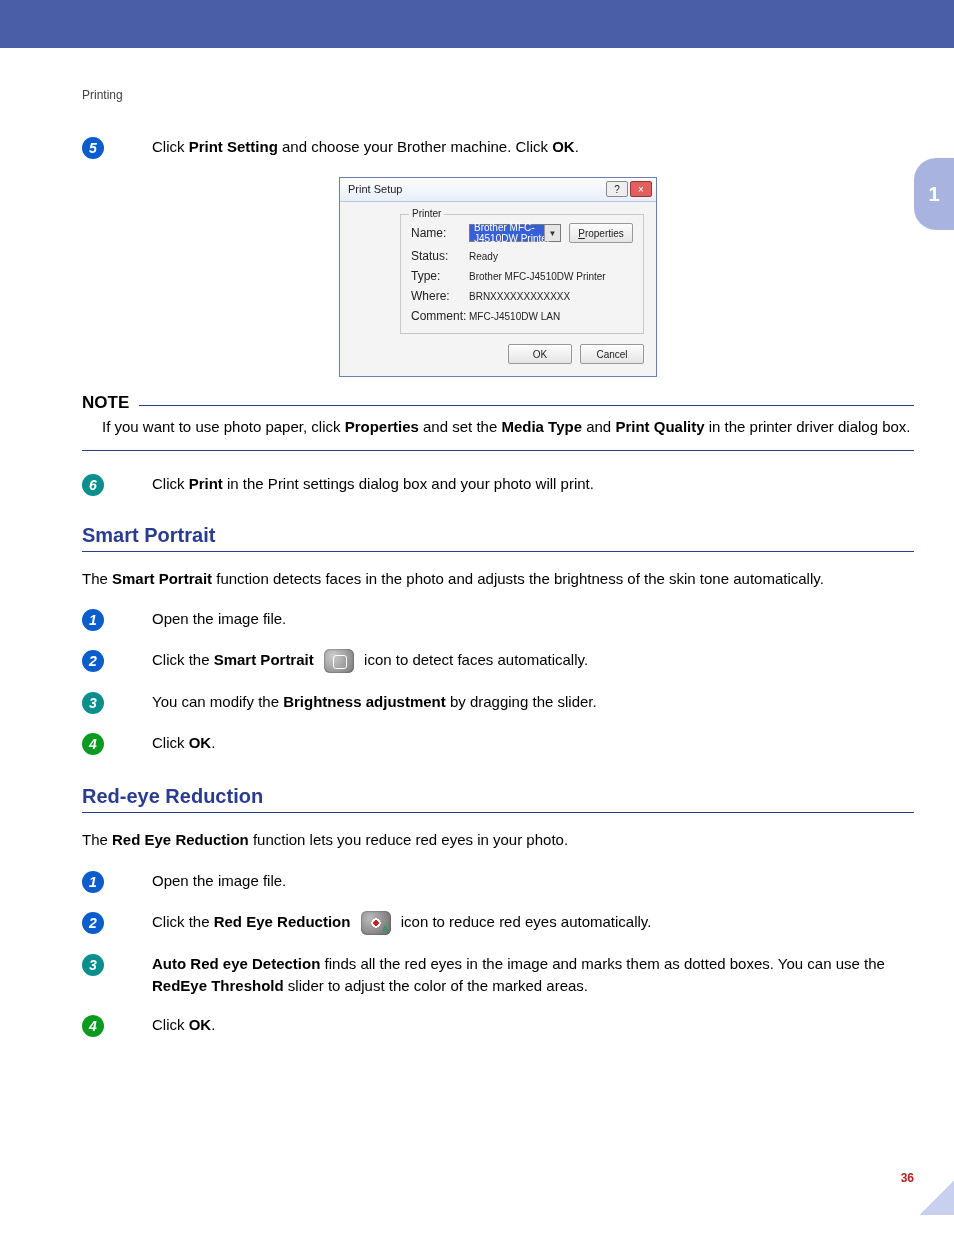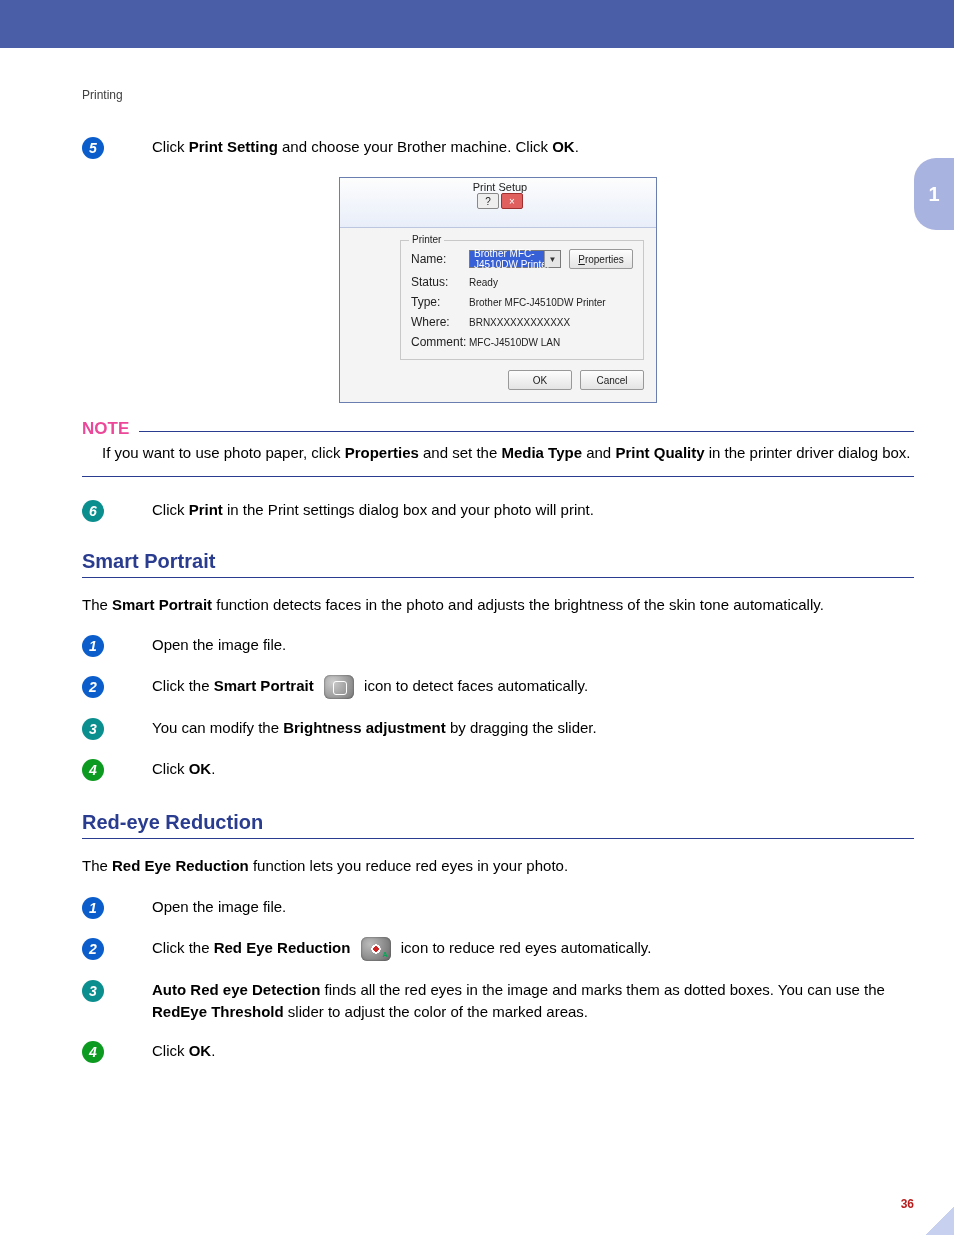--- a/index.html
+++ b/index.html
@@ -107,24 +107,23 @@
   .dialog {
     width: 318px;
     border: 1px solid #6a7fb0;
     font-size: 11px;
     font-family: "Segoe UI", Tahoma, sans-serif;
     color: #222;
     background: #f4f4f4;
   }
   .dlg-title {
     display:flex; align-items:center; justify-content:space-between;
-    padding: 3px 4px 18px 8px;
+    padding: 3px 4px 4px 8px;
     background: linear-gradient(#fdfdfd,#e8eef9);
     border-bottom: 1px solid #bcc6de;
-    flex-direction: column;
   }
   .dlg-title .ctrls { display:flex; gap:2px; }
   .dlg-title .ctrl {
     width:22px; height:16px; border:1px solid #888;
     display:flex; align-items:center; justify-content:center;
     font-size:10px; border-radius:2px; background:#eee;
   }
   .dlg-title .ctrl.close { background:#e06060; color:#fff; border-color:#a03030;}
   .dlg-body { padding: 6px 12px 12px 12px; }
   .group { border:1px solid #c8c8c8; padding: 8px 10px 10px 10px; position:relative; margin-top:6px;margin-left:48px;}
@@ -155,21 +154,21 @@
     border-bottom: 1px solid #2a3c8f;
     padding: 10px 0 12px 0;
     position: relative;
   }
   .note-title {
     position: absolute;
     top: -13px;
     left: 0;
     background: #fff;
     padding-right: 10px;
-    color: #ec4899;
+    color: #000000;
     font-weight: bold;
     font-size: 17px;
   }
   .note-body { padding-left: 20px; line-height:1.45; }
 
   .section-h {
     font-size: 20px;
     font-weight: bold;
     color: #2a3c8f;
     border-bottom: 1px solid #2a3c8f;

